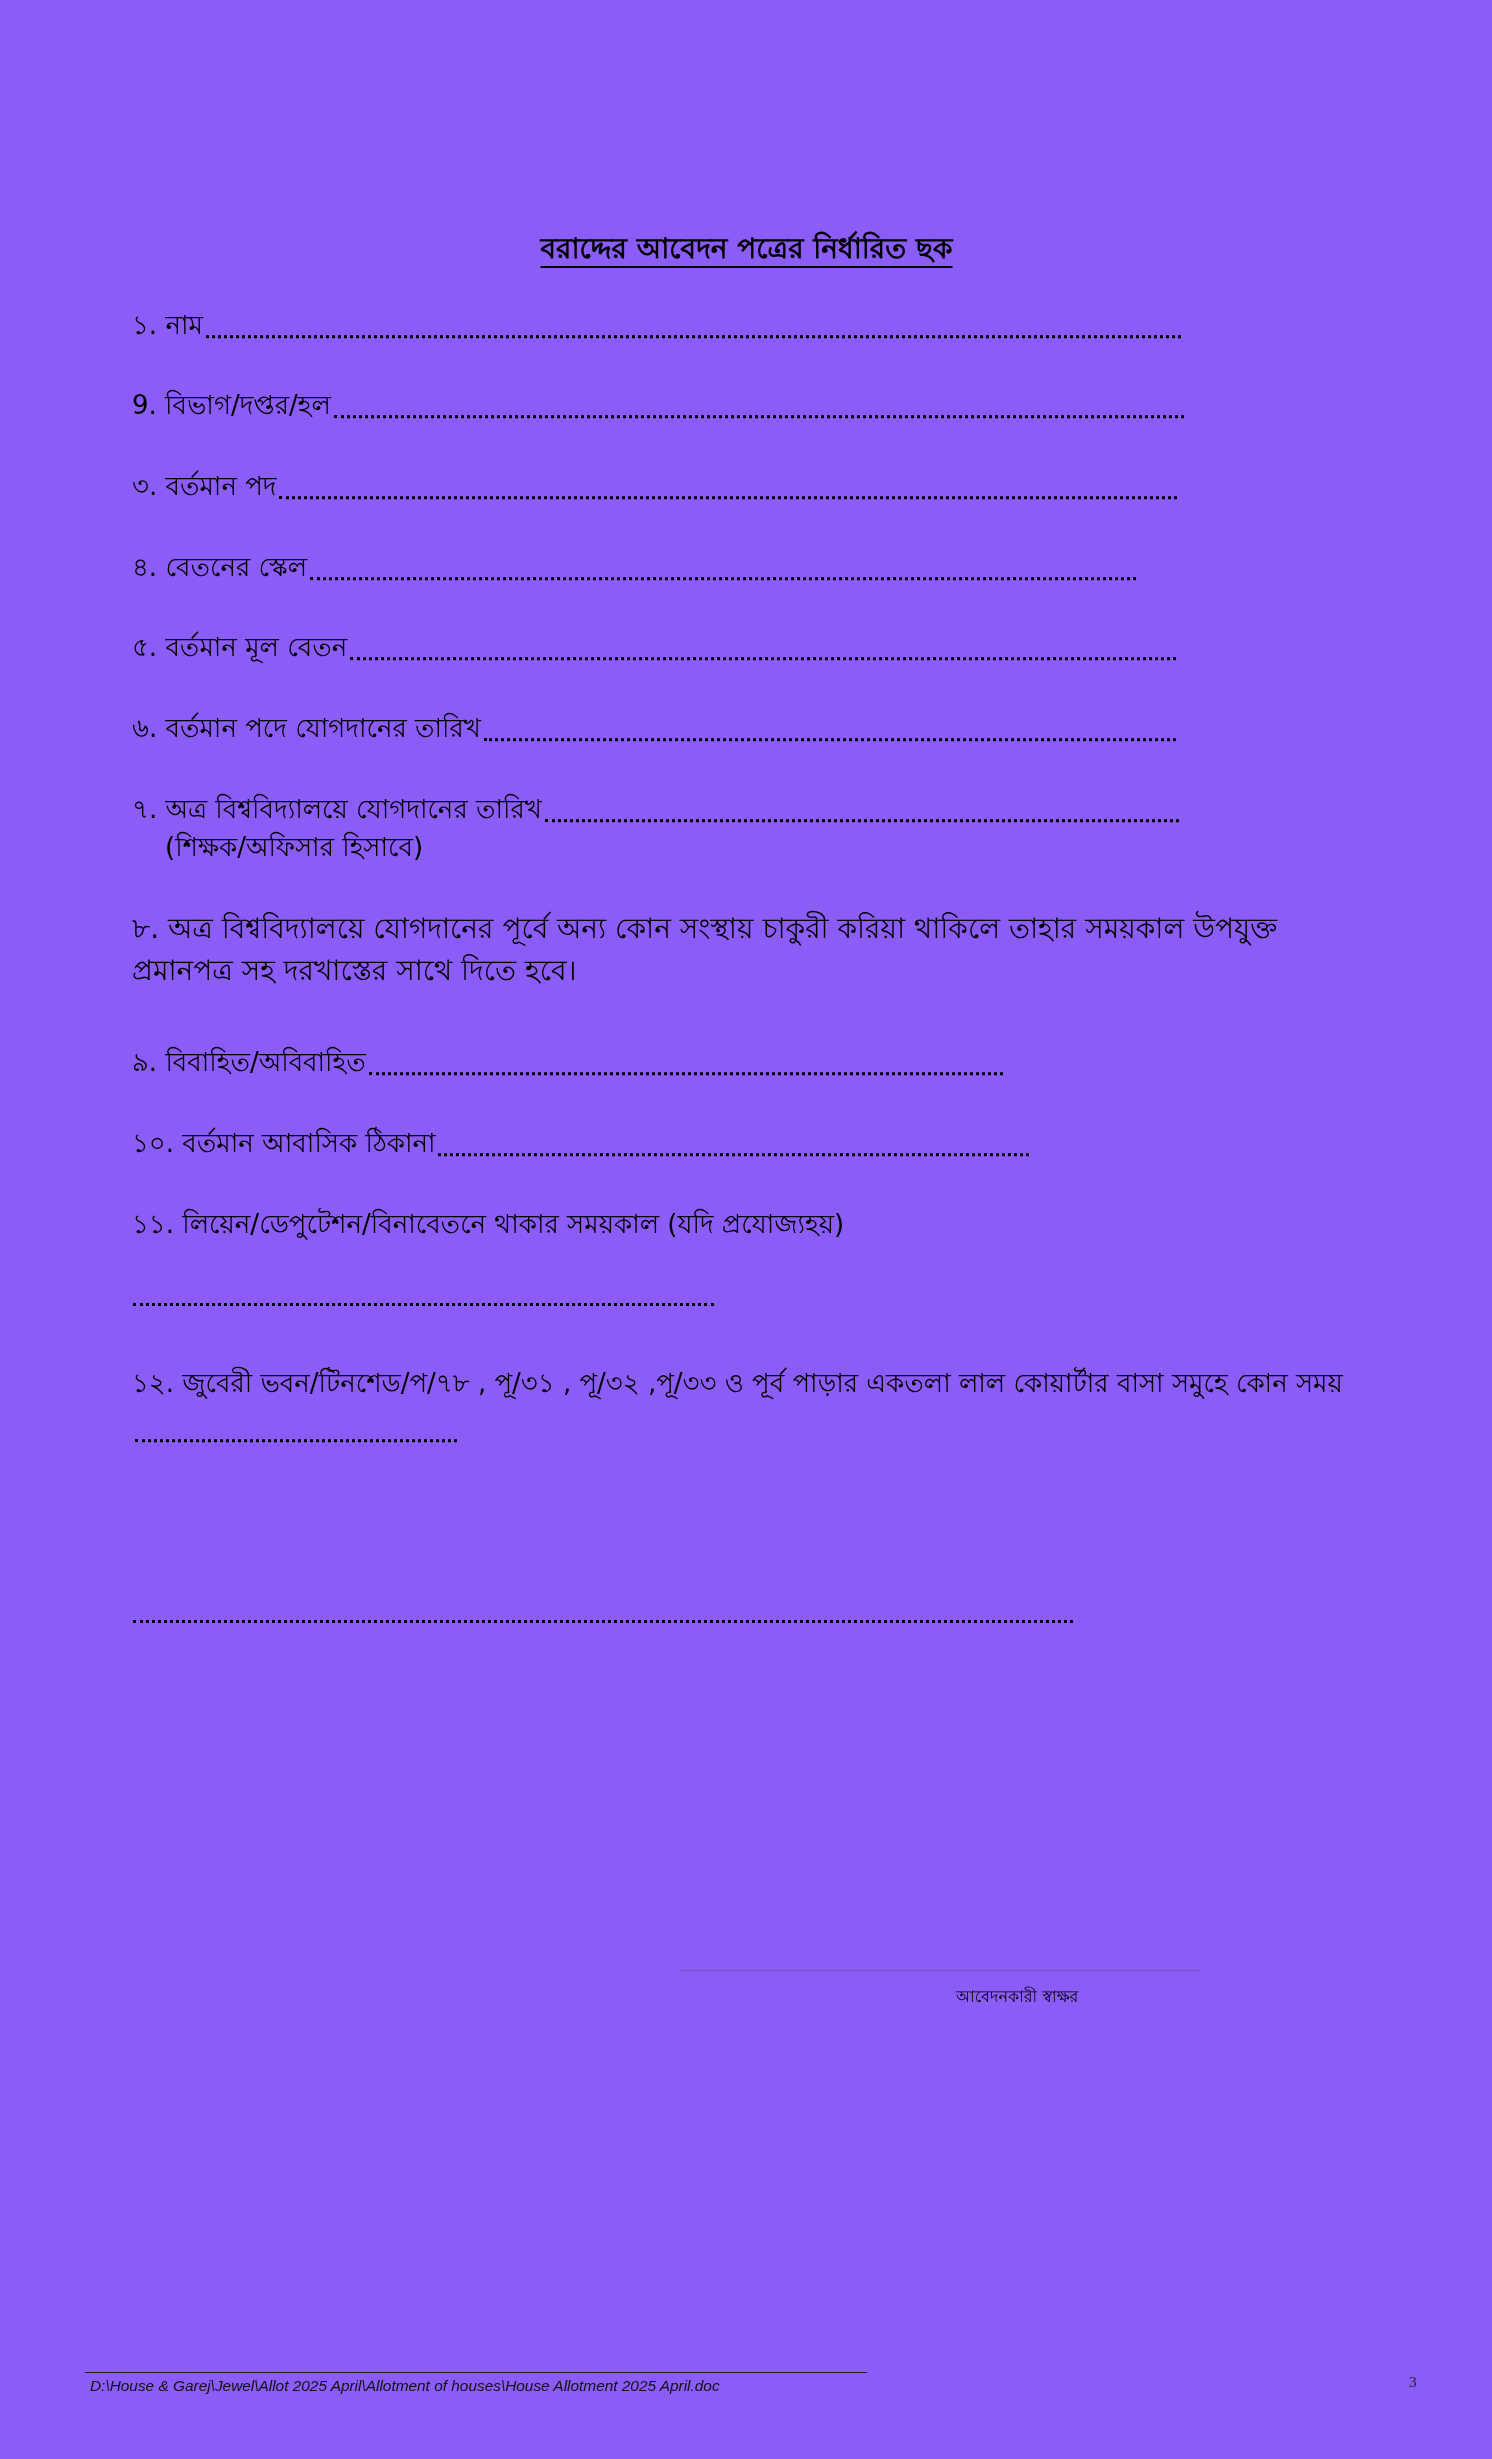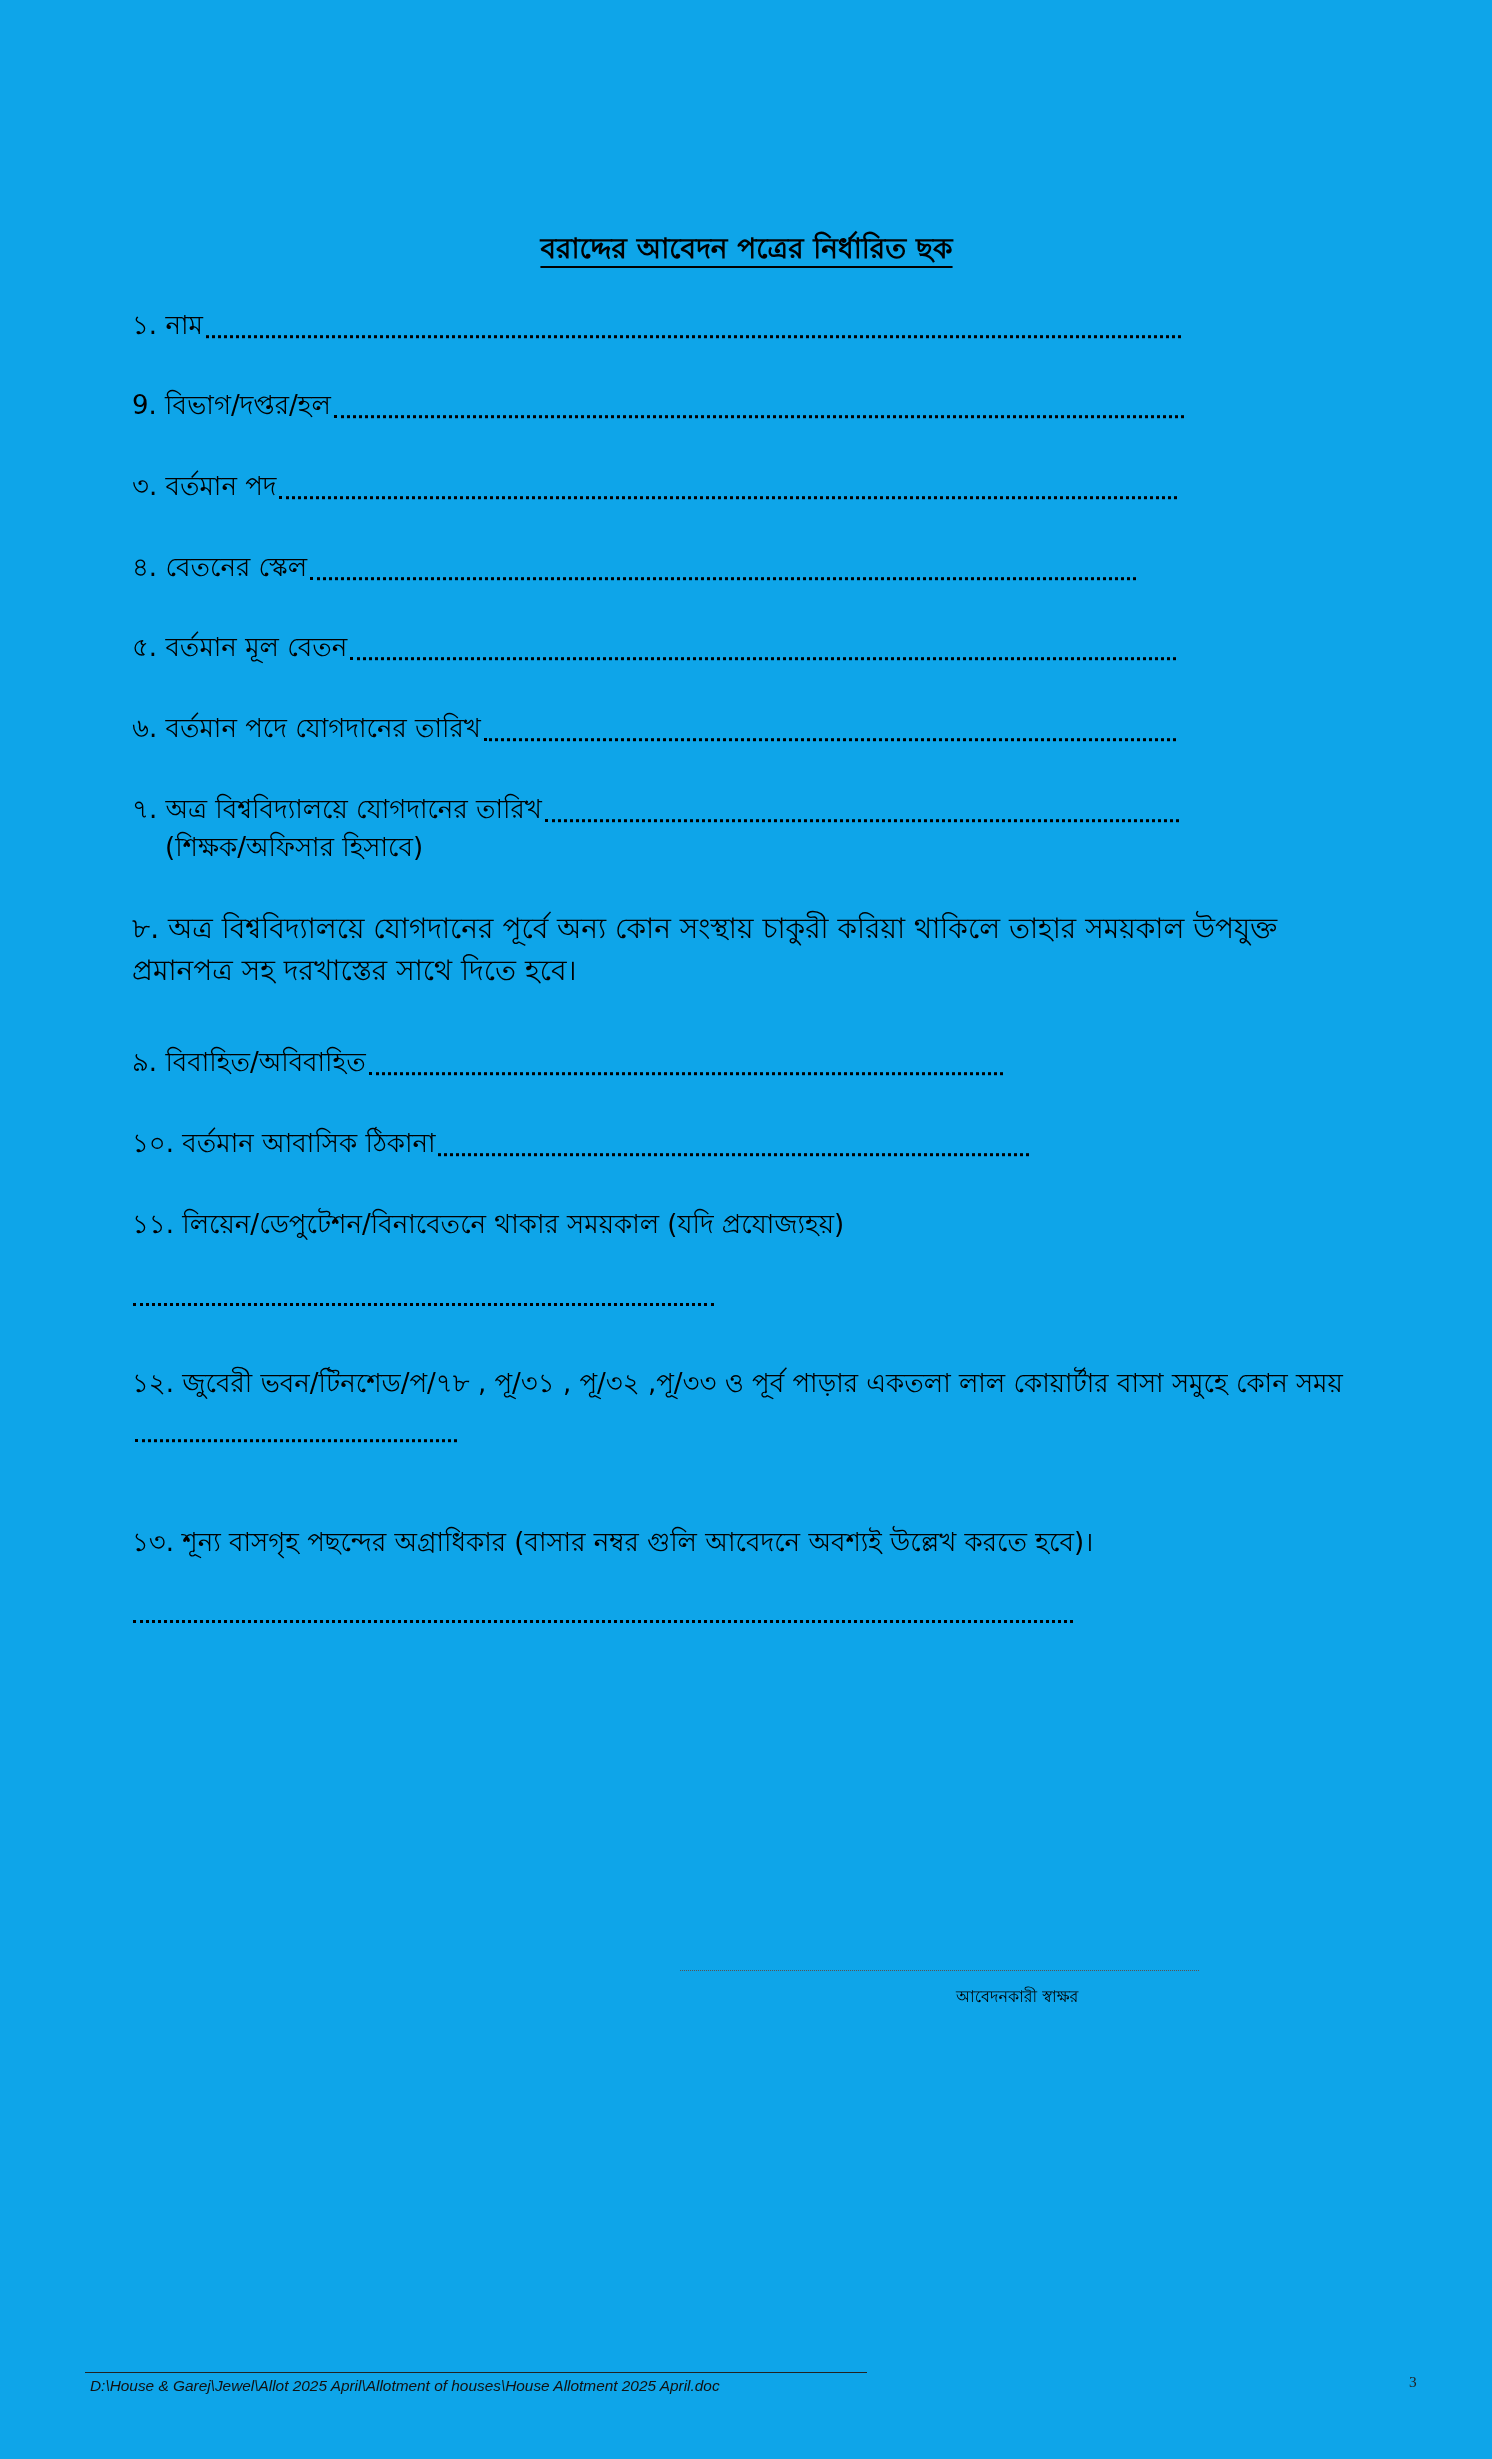--- a/index.html
+++ b/index.html
@@ -1,18 +1,18 @@
 <!DOCTYPE html>
 <html><head>
 <meta charset="utf-8">
 <style>
   html, body { margin: 0; padding: 0; background: #ffffff; }
   body { width: 1493px; height: 2459px; position: relative; overflow: hidden;
          font-family: "DejaVu Sans", "Liberation Sans", sans-serif; color: #000; }
-  .page { position: absolute; left: 0; top: 0; width: 1493px; height: 2459px; background: #0ea5e9; }
+  .page { position: absolute; left: 0; top: 0; width: 1493px; height: 2459px; background: #8b5cf6; }
   .title { position: absolute; top: 227px; left: 0; width: 1493px; text-align: center; }
   .title span { font-size: 28px; font-weight: bold; text-decoration: underline; text-underline-offset: 7.7px; text-decoration-thickness: 1.9px; }
   .row { position: absolute; left: 132px; font-size: 26px; line-height: 38px; white-space: nowrap; display: flex; align-items: flex-end; }
   .row .lbl { flex: none; }
   .row .dots { flex: none; border-bottom: 3.8px dotted #000; height: 0; transform: translateY(-5.8px); margin-left: 2.9px; }
   .para { position: absolute; left: 132px; width: 1239px; font-size: 28px; line-height: 42px; }
   .sub { position: absolute; left: 165px; font-size: 26px; line-height: 38px; }
   .standalone-dots { position: absolute; left: 133px; height: 0; border-bottom: 3.8px dotted #000; }
   .sig-line { position: absolute; left: 680px; top: 1970px; width: 519px; border-bottom: 1.9px dotted #555; }
   .sig-label { position: absolute; left: 956px; top: 1984px; font-size: 16px; }
@@ -82,23 +82,20 @@
   </div>
   <div class="standalone-dots" style="top:1303px; width:581px;"></div>
 
   <div class="row" style="top:1364px;">
     <span class="lbl">১২. জুবেরী ভবন/টিনশেড/প/৭৮ , পূ/৩১ , পূ/৩২ ,পূ/৩৩ ও পূর্ব পাড়ার একতলা লাল কোয়ার্টার বাসা সমুহে কোন সময়</span>
   </div>
   <div class="row" style="top:1445px;">
     <span class="dots" style="width:322px;"></span>
   </div>
 
-  <div class="row" style="top:1523px;">
-    <span class="lbl">১৩. শূন্য বাসগৃহ পছন্দের অগ্রাধিকার (বাসার নম্বর গুলি আবেদনে অবশ্যই উল্লেখ করতে হবে)।</span>
-  </div>
   <div class="standalone-dots" style="top:1620px; width:940px;"></div>
 
   <div class="sig-line"></div>
   <div class="sig-label">আবেদনকারী স্বাক্ষর</div>
 
   <div class="footer-rule"></div>
   <div class="footer-path">D:\House &amp; Garej\Jewel\Allot 2025 April\Allotment of houses\House Allotment 2025 April.doc</div>
   <div class="page-num">3</div>
 </div>
 

